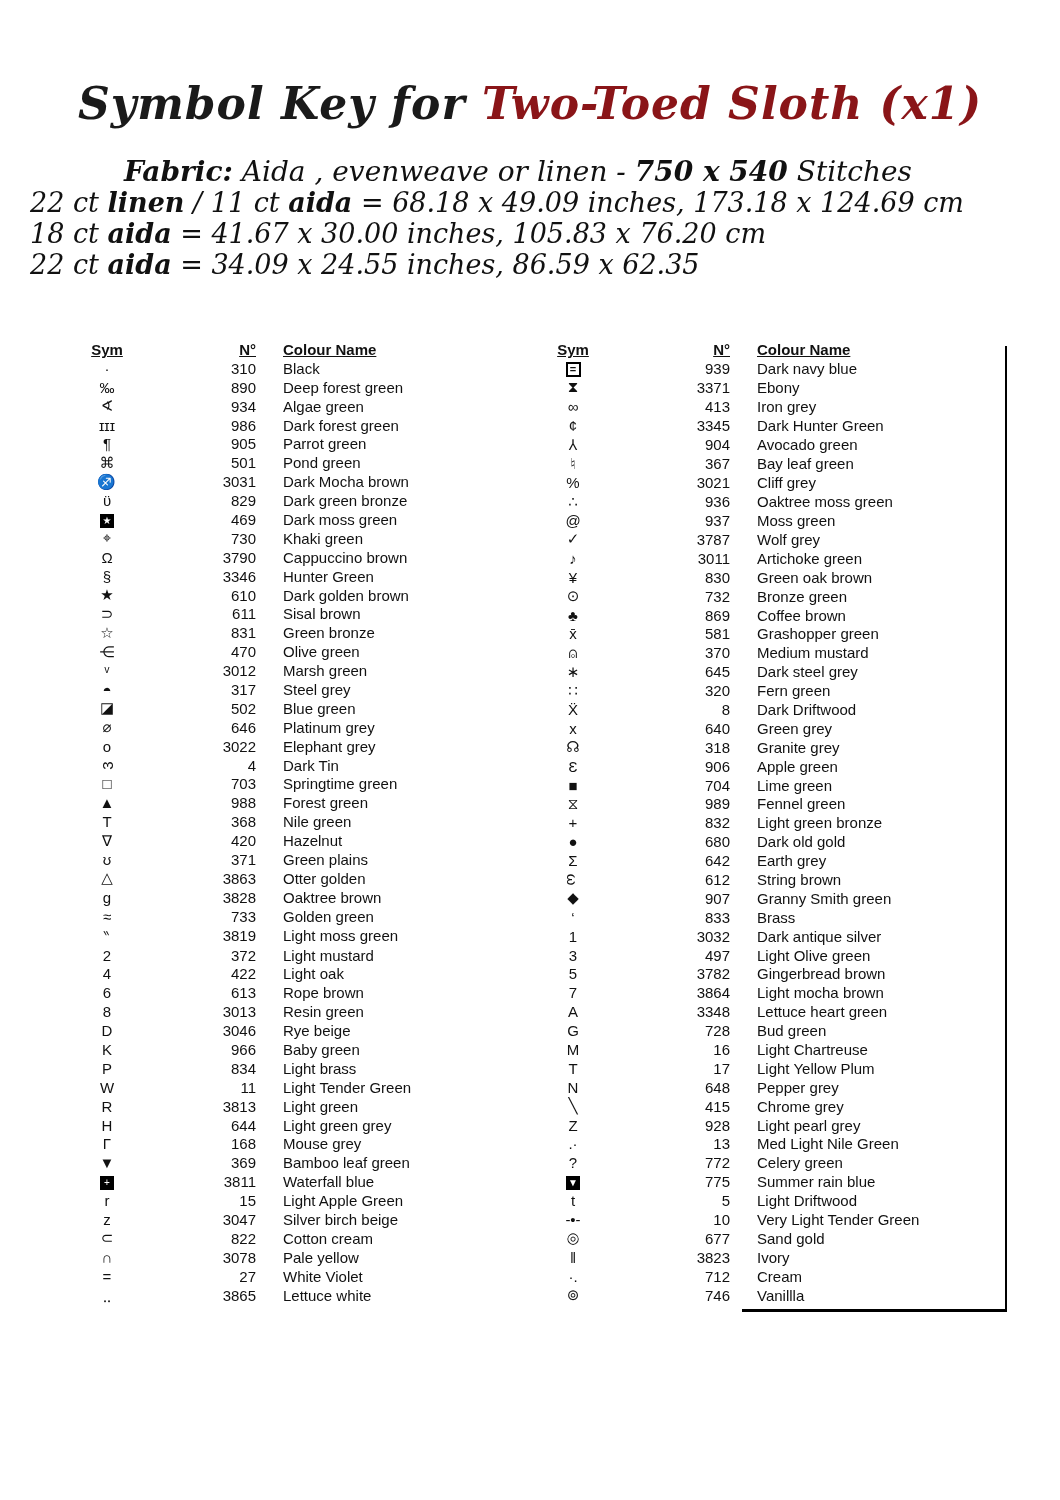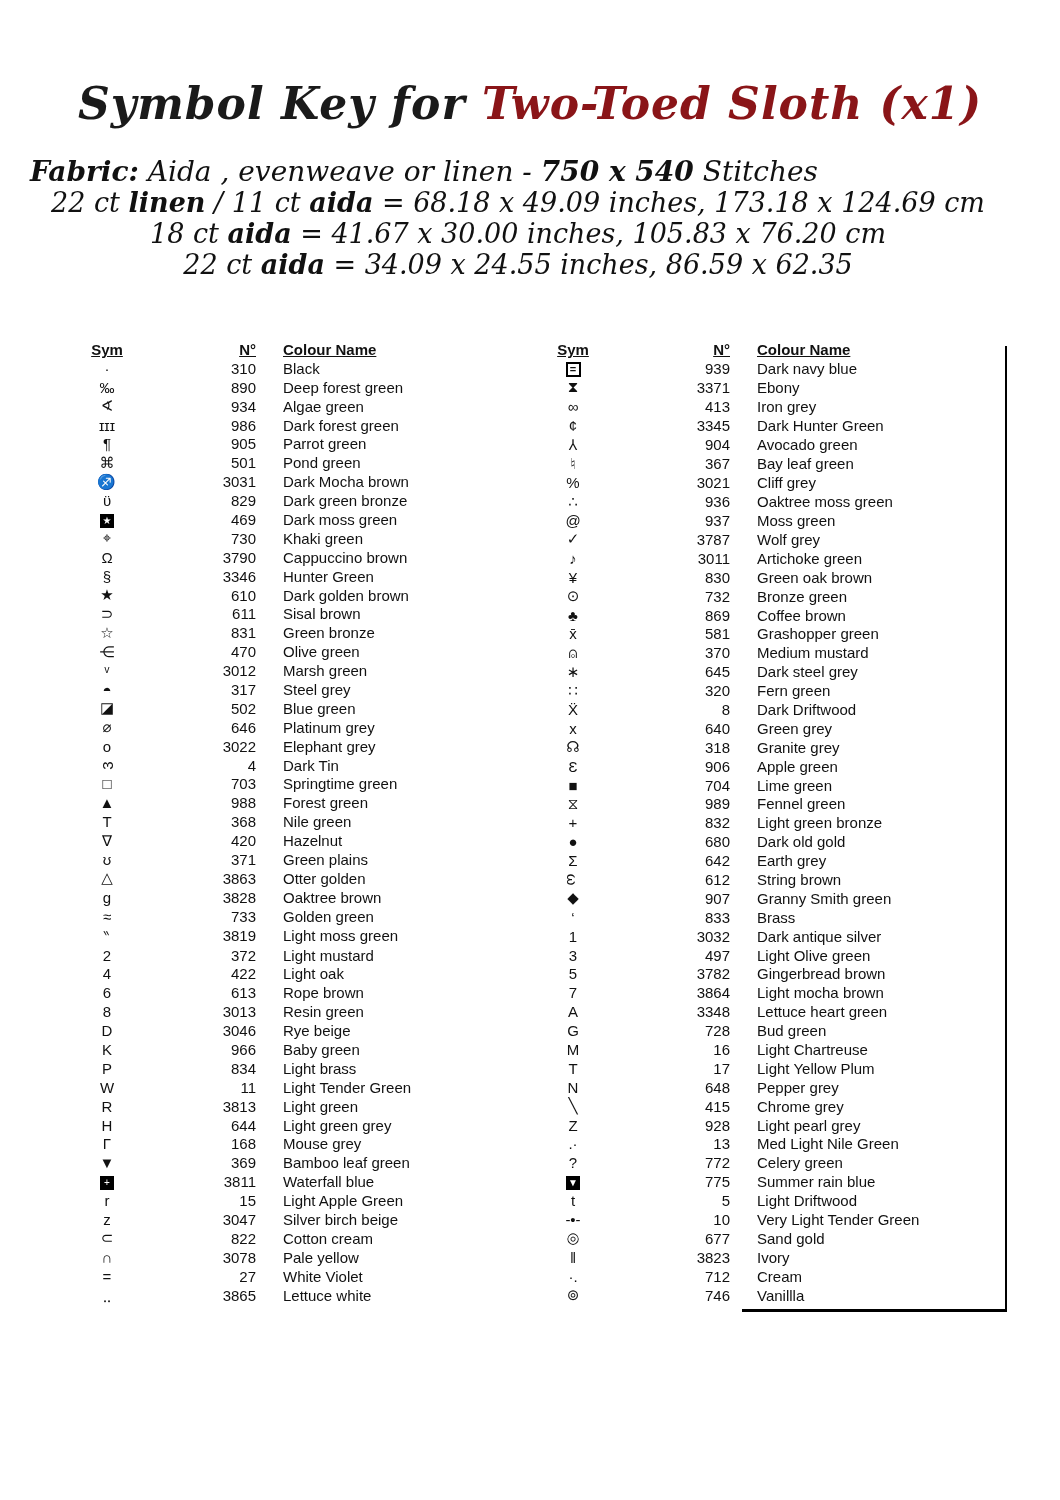--- a/index.html
+++ b/index.html
@@ -7,22 +7,22 @@
         font-family:"Liberation Sans",sans-serif;color:#1a1a1a;}
   
   #title{position:absolute;top:78px;left:0;width:1060px;text-align:center;
          font-family:"DejaVu Serif",serif;font-style:italic;font-weight:bold;
          font-size:44px;letter-spacing:1px;white-space:nowrap;}
   #title .t-red{}
   
   #fabric{position:absolute;top:156px;left:30px;width:976px;
           font-family:"DejaVu Serif",serif;font-style:italic;font-size:27px;
           line-height:31px;color:#111;}
-  #fabric .fabric-line{text-align:center;white-space:nowrap;}
-  #fabric .fabric-line:first-child{text-align:left;font-size:28px;}
+  #fabric .fabric-line{text-align:left;white-space:nowrap;}
+  #fabric .fabric-line:first-child{text-align:center;font-size:28px;}
   #fabric .fb{font-weight:bold;}
   
   table.keytab{position:absolute;border-collapse:collapse;table-layout:fixed;
                font-size:15px;color:#111;}
   #left-table{left:62px;top:340px;width:452px;}
   #right-table{left:534px;top:340px;width:476px;}
   table.keytab th,table.keytab td{padding:0;height:18.9px;font-weight:normal;
                overflow:visible;white-space:nowrap;vertical-align:middle;}
   table.keytab th{font-weight:bold;text-decoration:underline;}
   #left-table col.c-sym{width:90px;}  #left-table col.c-num{width:104px;}

